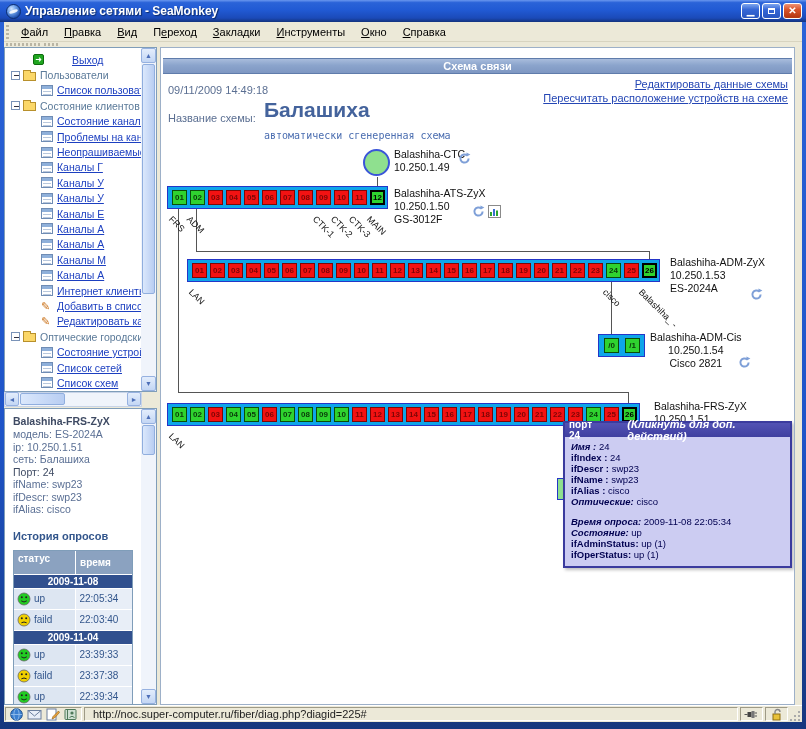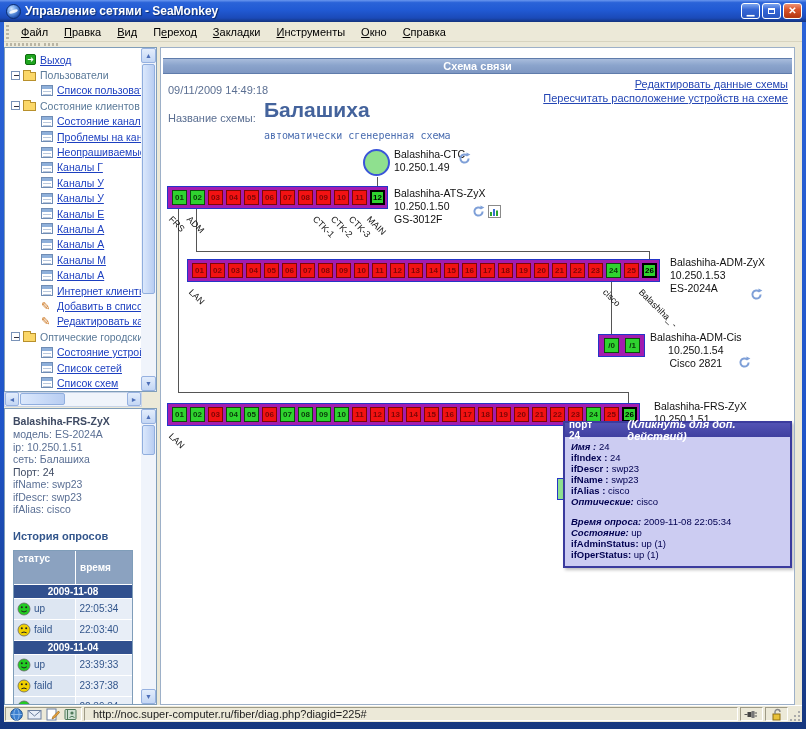--- a/index.html
+++ b/index.html
@@ -66,21 +66,21 @@
   #info-pane{position:absolute;left:0;top:361px;width:153px;height:297px;background:#fff;
     border:1px solid #7f9db9;overflow:hidden;padding:6px 4px 0 8px;}
   .iname{font-weight:bold;font-size:10.5px;color:#3e4a63;line-height:13px;}
   .irow{font-size:10.5px;color:#5a6f94;line-height:12.5px;}
   .irow.b{font-weight:normal;color:#3e4a63;}
   .ihead{font-weight:bold;font-size:11px;color:#33568c;margin:14px 0 8px 0;}
   
   #history-table{width:120px;border:1px solid #7f9db9;background:#fff;font-size:10px;}
   .hrow{display:flex;background:#8ba2c0;color:#fff;font-weight:bold;}
   .hrow .c1{width:62px;padding:2px 4px;border-right:1px solid #fff;}
-  .hrow .c2{width:56px;padding:11px 4px;}
+  .hrow .c2{width:56px;padding:6px 4px;}
   .daterow{background:#31508e;color:#fff;font-weight:bold;text-align:center;padding:1px 0;margin-top:1px;}
   .drow{display:flex;margin-top:1px;}
   .drow .c1{width:62px;background:#dde6f2;padding:3px 3px;display:flex;align-items:center;gap:3px;color:#33568c;}
   .drow .c2{width:56px;background:#e8eef7;margin-left:1px;padding:3px 3px;display:flex;align-items:center;color:#33568c;}
   
   #main{position:absolute;left:156px;top:0;width:635px;height:658px;background:#fff;border:1px solid #9db0c8;overflow:hidden;}
   #main-header{position:absolute;left:2px;right:2px;top:10px;height:16px;
     background:linear-gradient(180deg,#a8bcdc 0%,#8ba4cc 45%,#7e97c2 100%);
     border-top:1px solid #5f7cab;border-bottom:1px solid #5f7cab;
     color:#fff;font-weight:bold;font-size:11px;text-align:center;line-height:15px;}
@@ -89,21 +89,21 @@
   #hdr-links a{color:#2446b4;text-decoration:underline;display:block;}
   #scheme-label{position:absolute;left:7px;top:64px;font-size:11px;color:#5b6f92;}
   #scheme-name{position:absolute;left:103px;top:50px;font-size:21px;font-weight:bold;color:#44639c;}
   #scheme-note{position:absolute;left:103px;top:82px;font-size:10px;color:#4a6db0;
     font-family:"DejaVu Sans Mono",monospace;}
   
   #diagram{position:absolute;inset:0;}
   #lines{position:absolute;inset:0;pointer-events:none;}
   .node-circle{position:absolute;left:202px;top:101px;width:27px;height:27px;border-radius:50%;
     background:#8fe08f;border:2px solid #3a55d8;}
-  .pstrip{position:absolute;background:#a21caf;border:1px solid #2435c8;height:23px;}
+  .pstrip{position:absolute;background:#0ea5e9;border:1px solid #2435c8;height:23px;}
   .port{position:absolute;top:3px;width:15px;height:15px;border:1px solid;
     font-weight:bold;font-size:8px;display:flex;align-items:center;justify-content:center;
     font-family:"Liberation Sans",sans-serif;}
   .port.g{background:#2fd32f;border-color:#0a4d0a;color:#0a3a0a;}
   .port.r{background:#f21212;border-color:#7e0606;color:#7e0606;}
   .port.s{background:#2fd32f;border:2px solid #000;color:#000;}
   .ptag{position:absolute;font-size:9px;color:#111;transform:rotate(45deg);transform-origin:0 0;white-space:nowrap;}
   .devlbl{position:absolute;font-size:10.5px;line-height:13px;color:#111;white-space:nowrap;}
   #dev-ctc{left:233px;top:100px;}
   #dev-ats{left:233px;top:139px;}
@@ -168,21 +168,21 @@
     </div>
   <div class="grippy-strip">
     <span class="hgrip g1"></span>
     <span class="hgrip g2"></span>
   </div>
 
   <div class="content">
 
     <div id="sidebar">
       <div id="tree-pane">
-          <div class="trow" style="padding-left: 20px;">
+          <div class="trow" style="padding-left: 28px; gap: 24px;">
             <span class="ic ic-exit"></span>
             <a class="tlink" href="#">Выход</a>
           </div>
           <div class="trow">
             <span class="ic-expander"></span>
             <span class="ic ic-folder"></span>
             <span class="flabel">Пользователи</span>
           </div>
           <div class="trow" style="padding-left: 36px;">
             <span class="ic ic-list"></span>

